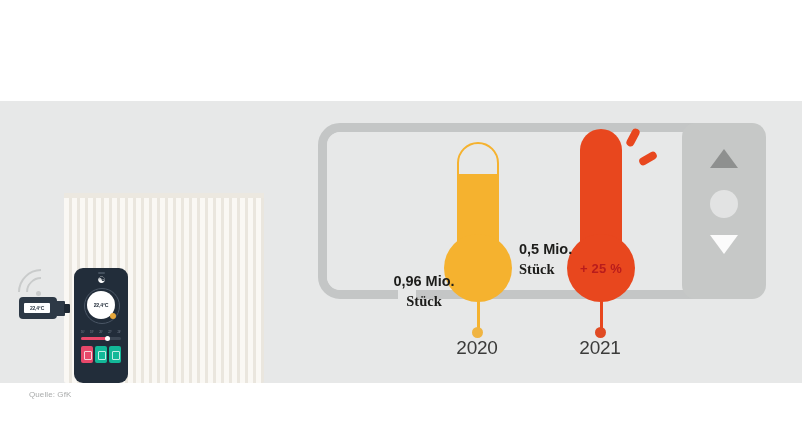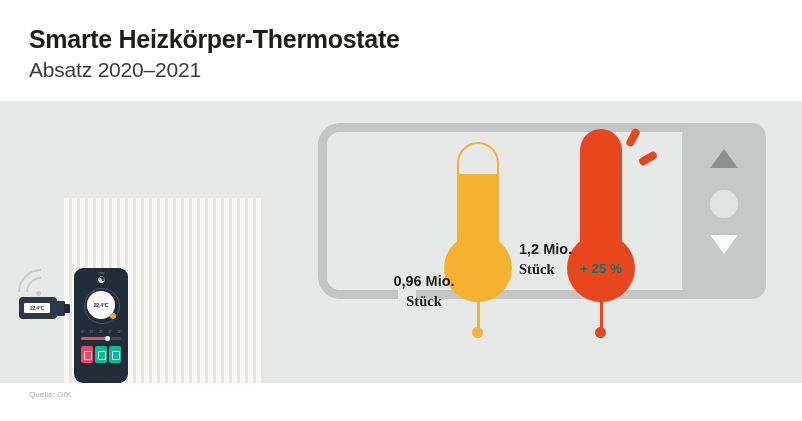--- a/index.html
+++ b/index.html
@@ -206,21 +206,21 @@
     position:absolute;left:595px;top:226px;width:11px;height:11px;
     background:#e04a23;border-radius:50%;
   }
   .burst{position:absolute;background:#e8471e;border-radius:6px;}
   .burst1{left:629px;top:27px;width:8px;height:19px;transform:rotate(28deg);}
   .burst2{left:644px;top:48px;width:8px;height:19px;transform:rotate(60deg);}
 
   .pct-badge{
     position:absolute;left:567px;top:133px;width:68px;height:68px;
     display:flex;align-items:center;justify-content:center;
-    color:#0f766e;font-size:13px;font-weight:bold;letter-spacing:0.2px;
+    color:#b91c1c;font-size:13px;font-weight:bold;letter-spacing:0.2px;
   }
 
   
   .callout{position:absolute;font-size:14.5px;font-weight:bold;color:#1d1d1b;line-height:20px;}
   .callout .l2{display:block;font-family:Liberation Serif, serif;}
   .c2020{left:389px;top:170px;width:70px;text-align:center;}
   .c2021{left:519px;top:138px;width:70px;text-align:left;}
 
   
   .year{
@@ -234,24 +234,20 @@
   .footer{
     position:absolute;left:29px;top:390px;
     font-size:8px;color:#a9abab;letter-spacing:0.1px;text-align:right;
   }
 </style>
 </head>
 <body>
 
 <div class="infographic">
 
-  <div class="header">
-    <div class="title">Smarte Heizkörper-Thermostate</div>
-    <div class="subtitle">Absatz 2020–2021</div>
-  </div>
 
   <div class="stage">
 
     <div class="radiator"></div>
     <div class="radiator-top"></div>
 
     <div class="wifi-arc wifi-a1"></div>
     <div class="wifi-arc wifi-a2"></div>
     <div class="wifi-dot"></div>
 
@@ -320,21 +316,23 @@
       <div class="pct-badge">+ 25 %</div>
       <div class="t2021-stem"></div>
       <div class="t2021-dot"></div>
     </div>
 
     <div class="callout c2020">
       <span>0,96 Mio.</span>
       <span class="l2">Stück</span>
     </div>
     <div class="callout c2021">
-      <span>1,2 Mio.</span>
+      <span>0,5 Mio.</span>
       <span class="l2">Stück</span>
     </div>
   </div>
 
+  <div class="year y2020">2020</div>
+  <div class="year y2021">2021</div>
 
   <div class="footer">Quelle: GfK</div>
 
 </div>
 
 </body></html>

